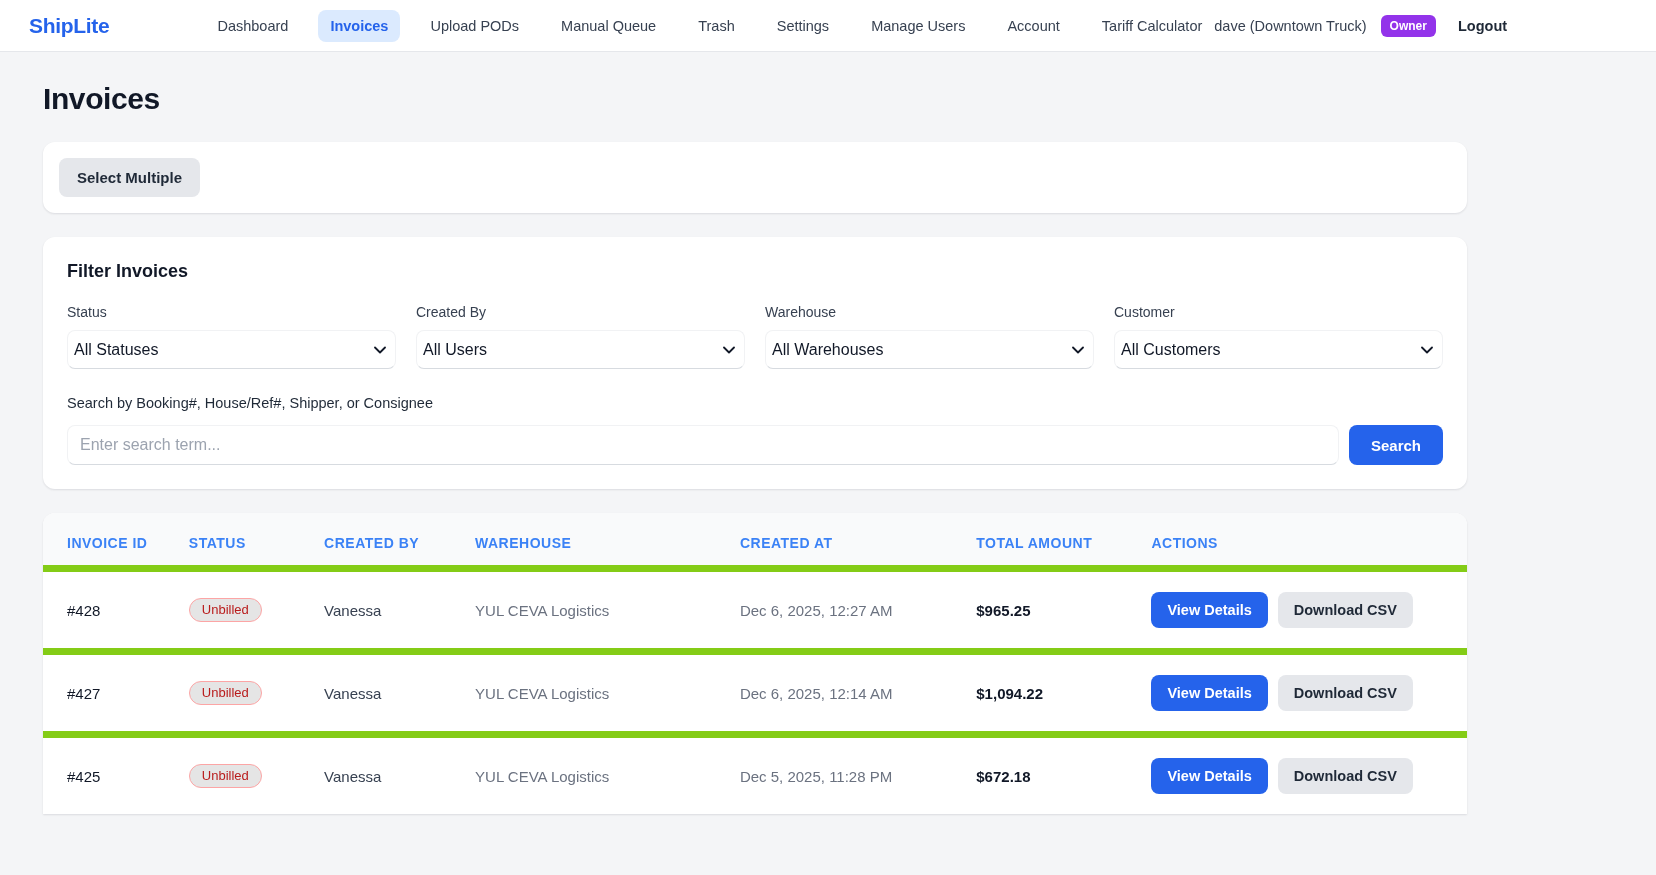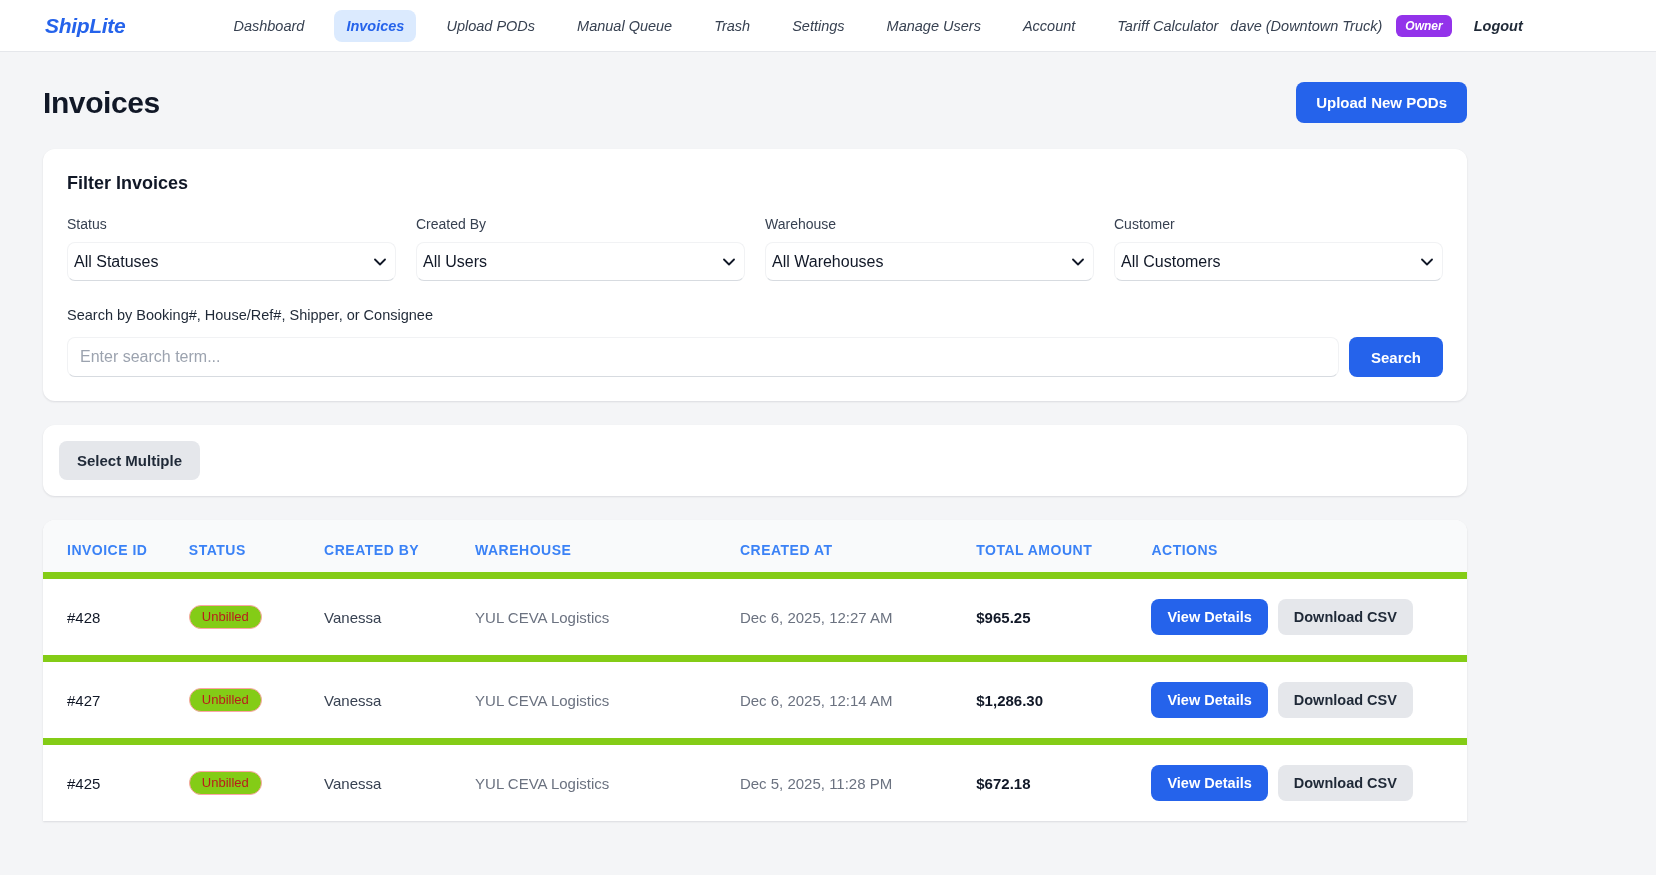--- a/index.html
+++ b/index.html
@@ -12,25 +12,24 @@
 
   
   .topnav {
     background: #ffffff;
     border-bottom: 1px solid #e5e7eb;
     height: 52px;
     width: 100%;
   }
   .topnav-inner {
     width: 1424px;
-    margin-left: 45px;
+    margin-left: 29px;
     height: 100%;
     display: flex;
     align-items: center;
-    font-style: italic;
   }
   .brand {
     font-size: 21px;
     font-weight: 800;
     color: #2563eb;
     letter-spacing: -0.3px;
     margin-right: 96px;
     cursor: pointer;
   }
   .nav-links { display: flex; align-items: center; gap: 18px; flex: 1; }
@@ -151,21 +150,21 @@
   th:first-child, td:first-child { padding-left: 24px; }
   tbody tr { border-top: 7px solid #84cc16; background: #ffffff; }
   td { padding: 20px 12px; font-size: 15px; vertical-align: middle; }
   .cell-id { color: #111827; font-weight: 500; }
   .cell-user { color: #374151; }
   .cell-warehouse { color: #6b7280; }
   .cell-date { color: #6b7280; }
   .cell-amount { color: #111827; font-weight: 700; }
   .status-badge {
     display: inline-block;
-    background: #84cc16;
+    background: #e5e5e5;
     border: 1px solid #fca5a5;
     color: #b91c1c;
     font-size: 13px;
     padding: 3px 12px 4px 12px;
     border-radius: 999px;
   }
   .actions-cell { white-space: nowrap; }
   .btn-row { font-size: 14.5px; padding: 10px 16px; }
   .btn-row + .btn-row { margin-left: 10px; }
 </style>
@@ -191,22 +190,25 @@
       <span class="role-badge">Owner</span>
       <span class="logout-link">Logout</span>
     </div>
   </div>
 </header>
 
 <main class="page">
 
   <div class="page-header">
     <h1 class="page-title">Invoices</h1>
-    <button class="btn btn-primary btn-upload">Upload New PODs</button>
   </div>
+
+  <section class="card toolbar-card">
+    <button class="btn btn-gray btn-select-multiple">Select Multiple</button>
+  </section>
 
   <section class="card filter-card">
     <h2 class="filter-heading">Filter Invoices</h2>
     <div class="filter-grid" id="filter-grid">
         <div>
           <div class="field-label">Status</div>
           <div class="select-wrap"><select><option>All Statuses</option></select><svg width="12" height="8" viewBox="0 0 12 8" class="chevron-icon">
               <path d="M1 1.5 L6 6.5 L11 1.5" fill="none" stroke="currentColor" stroke-width="1.8" stroke-linecap="round" stroke-linejoin="round"></path>
             </svg></div>
         </div>
@@ -227,24 +229,20 @@
           <div class="select-wrap"><select><option>All Customers</option></select><svg width="12" height="8" viewBox="0 0 12 8" class="chevron-icon">
               <path d="M1 1.5 L6 6.5 L11 1.5" fill="none" stroke="currentColor" stroke-width="1.8" stroke-linecap="round" stroke-linejoin="round"></path>
             </svg></div>
         </div>
       </div>
     <div class="search-label">Search by Booking#, House/Ref#, Shipper, or Consignee</div>
     <div class="search-row">
       <input class="search-input" type="text" placeholder="Enter search term..." style="">
       <button class="btn btn-primary btn-search">Search</button>
     </div>
-  </section>
-
-  <section class="card toolbar-card">
-    <button class="btn btn-gray btn-select-multiple">Select Multiple</button>
   </section>
 
   <section class="card table-card">
     <table>
       <colgroup>
         <col style="width:9.4%">
           <col style="width:9.5%">
           <col style="width:10.6%">
         <col style="width:18.6%">
           <col style="width:16.6%">
@@ -271,21 +269,21 @@
             <td class="cell-date">Dec 6, 2025, 12:27 AM</td>
             <td class="cell-amount">$965.25</td>
             <td class="actions-cell"><button class="btn btn-primary btn-row">View Details</button><button class="btn btn-gray btn-row">Download CSV</button></td>
           </tr>
           <tr>
             <td class="cell-id">#427</td>
             <td><span class="status-badge">Unbilled</span></td>
             <td class="cell-user">Vanessa</td>
             <td class="cell-warehouse">YUL CEVA Logistics</td>
             <td class="cell-date">Dec 6, 2025, 12:14 AM</td>
-            <td class="cell-amount">$1,286.30</td>
+            <td class="cell-amount">$1,094.22</td>
             <td class="actions-cell"><button class="btn btn-primary btn-row">View Details</button><button class="btn btn-gray btn-row">Download CSV</button></td>
           </tr>
           <tr>
             <td class="cell-id">#425</td>
             <td><span class="status-badge">Unbilled</span></td>
             <td class="cell-user">Vanessa</td>
             <td class="cell-warehouse">YUL CEVA Logistics</td>
             <td class="cell-date">Dec 5, 2025, 11:28 PM</td>
             <td class="cell-amount">$672.18</td>
             <td class="actions-cell"><button class="btn btn-primary btn-row">View Details</button><button class="btn btn-gray btn-row">Download CSV</button></td>

